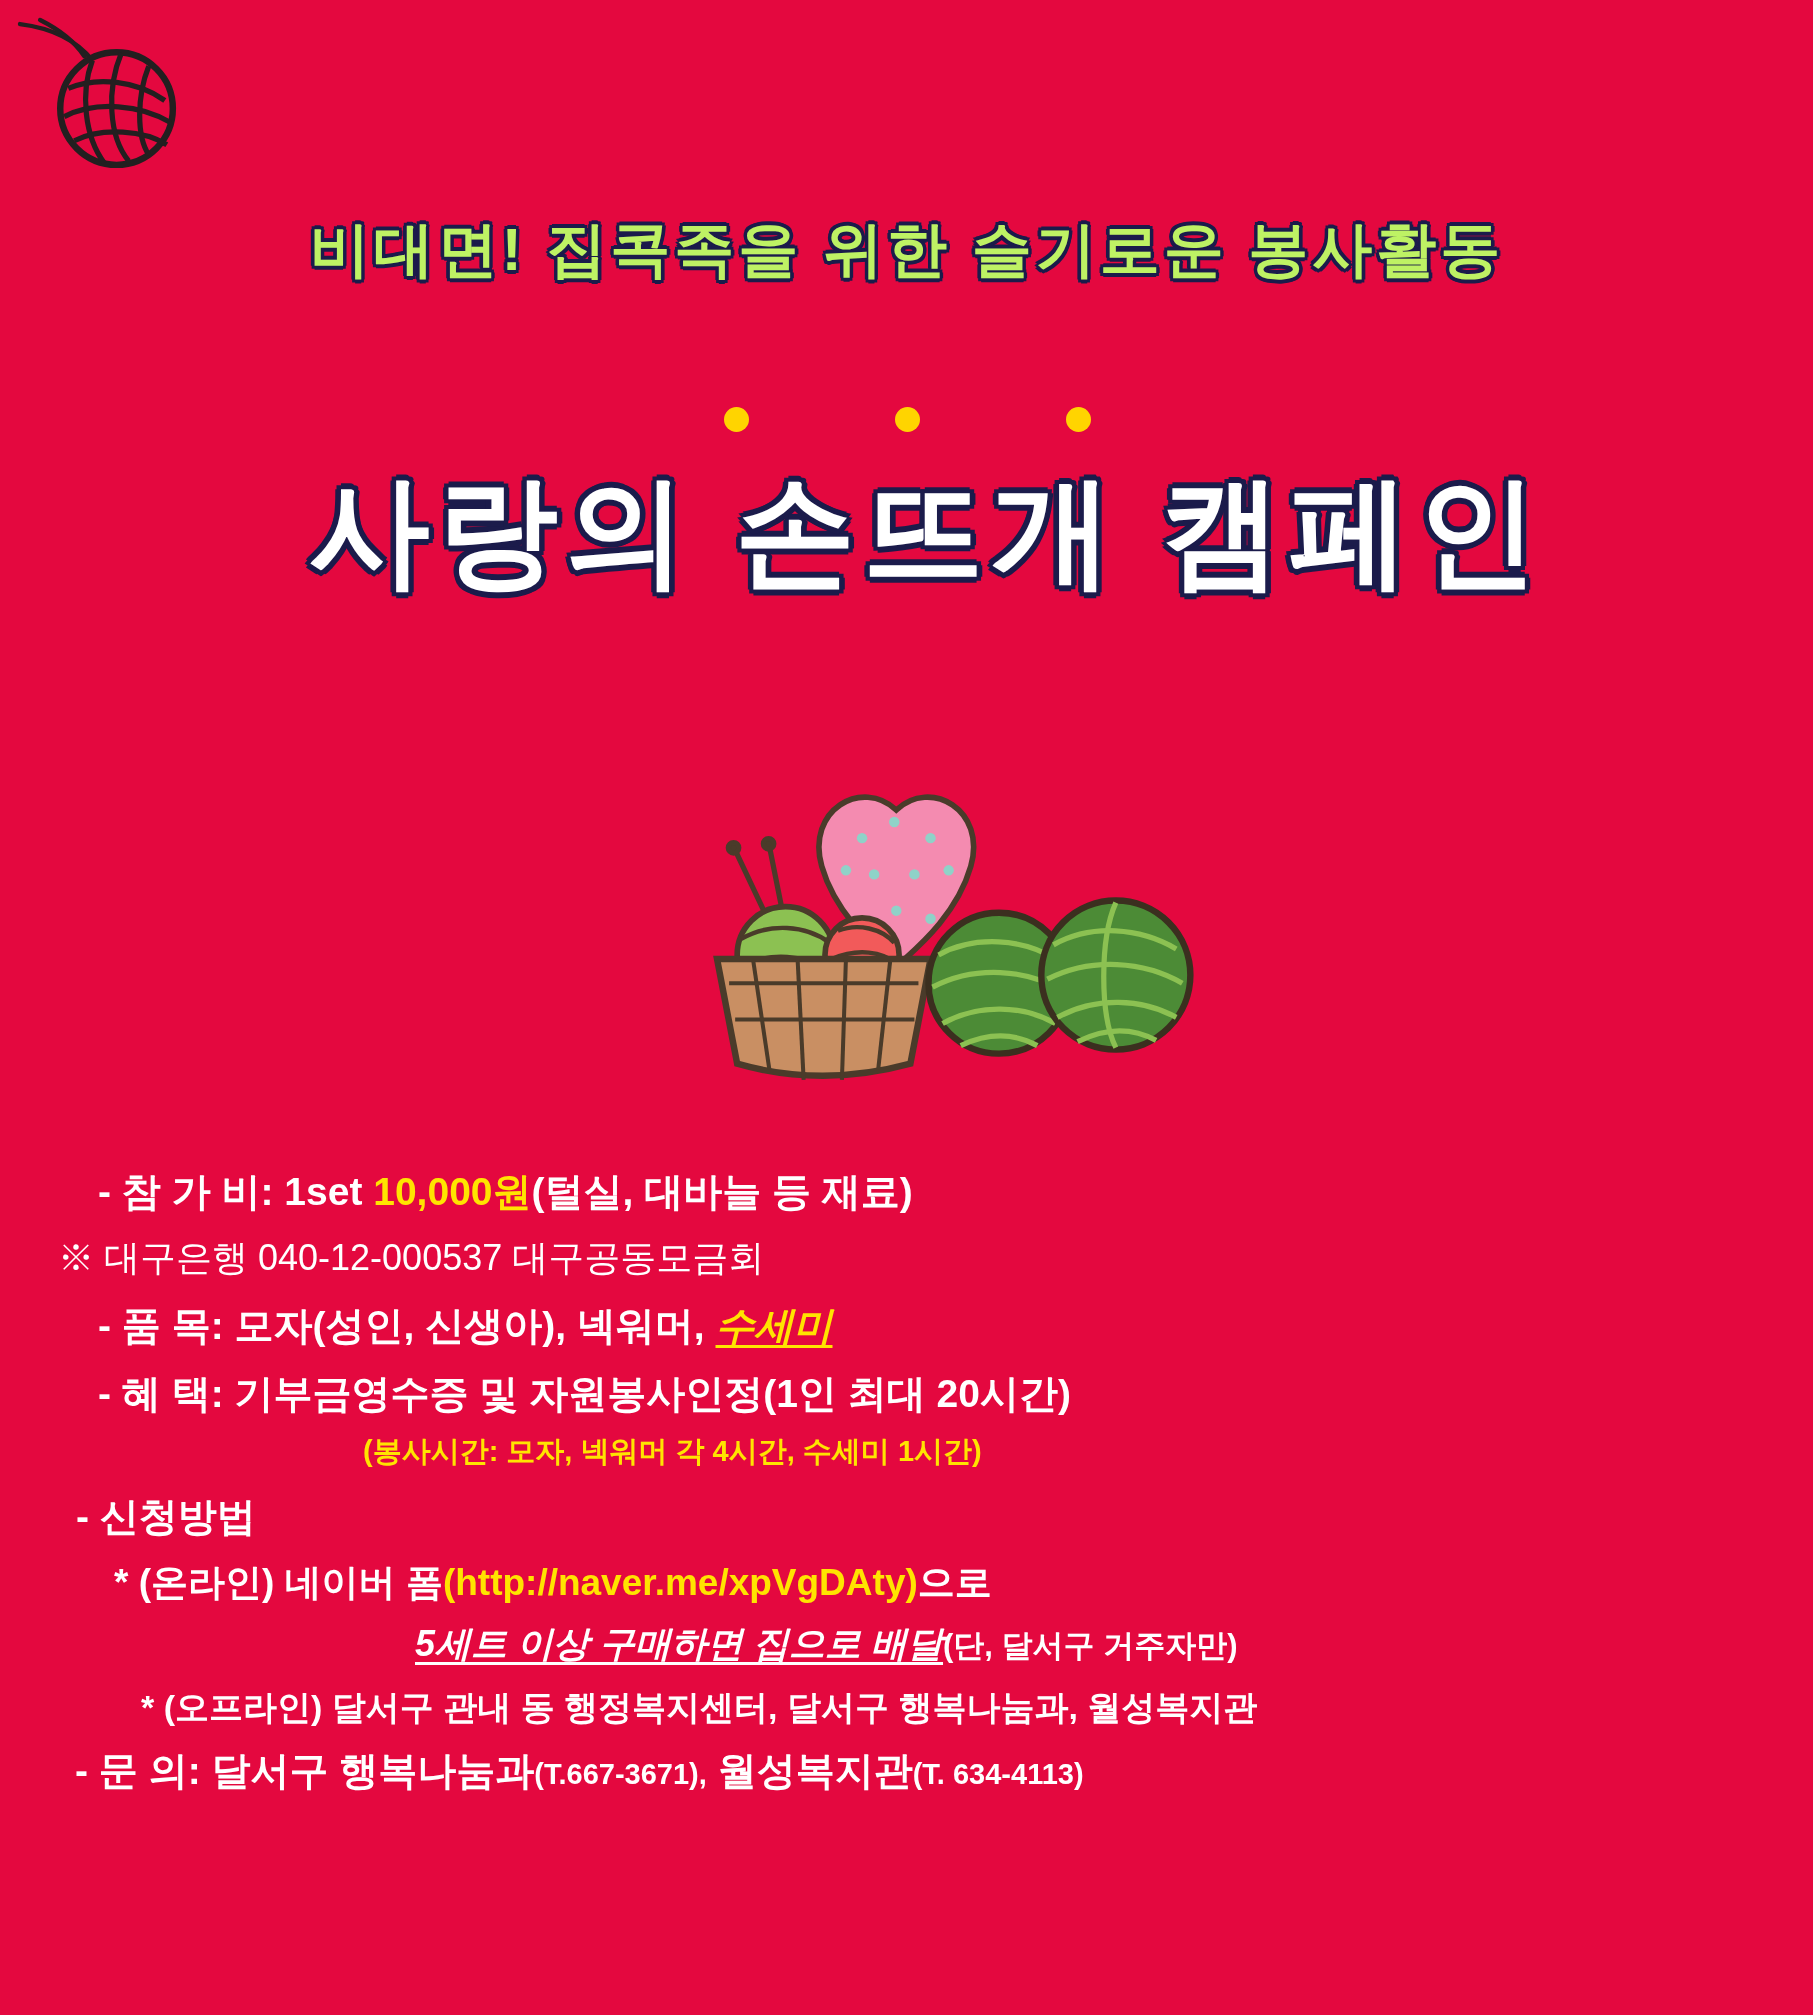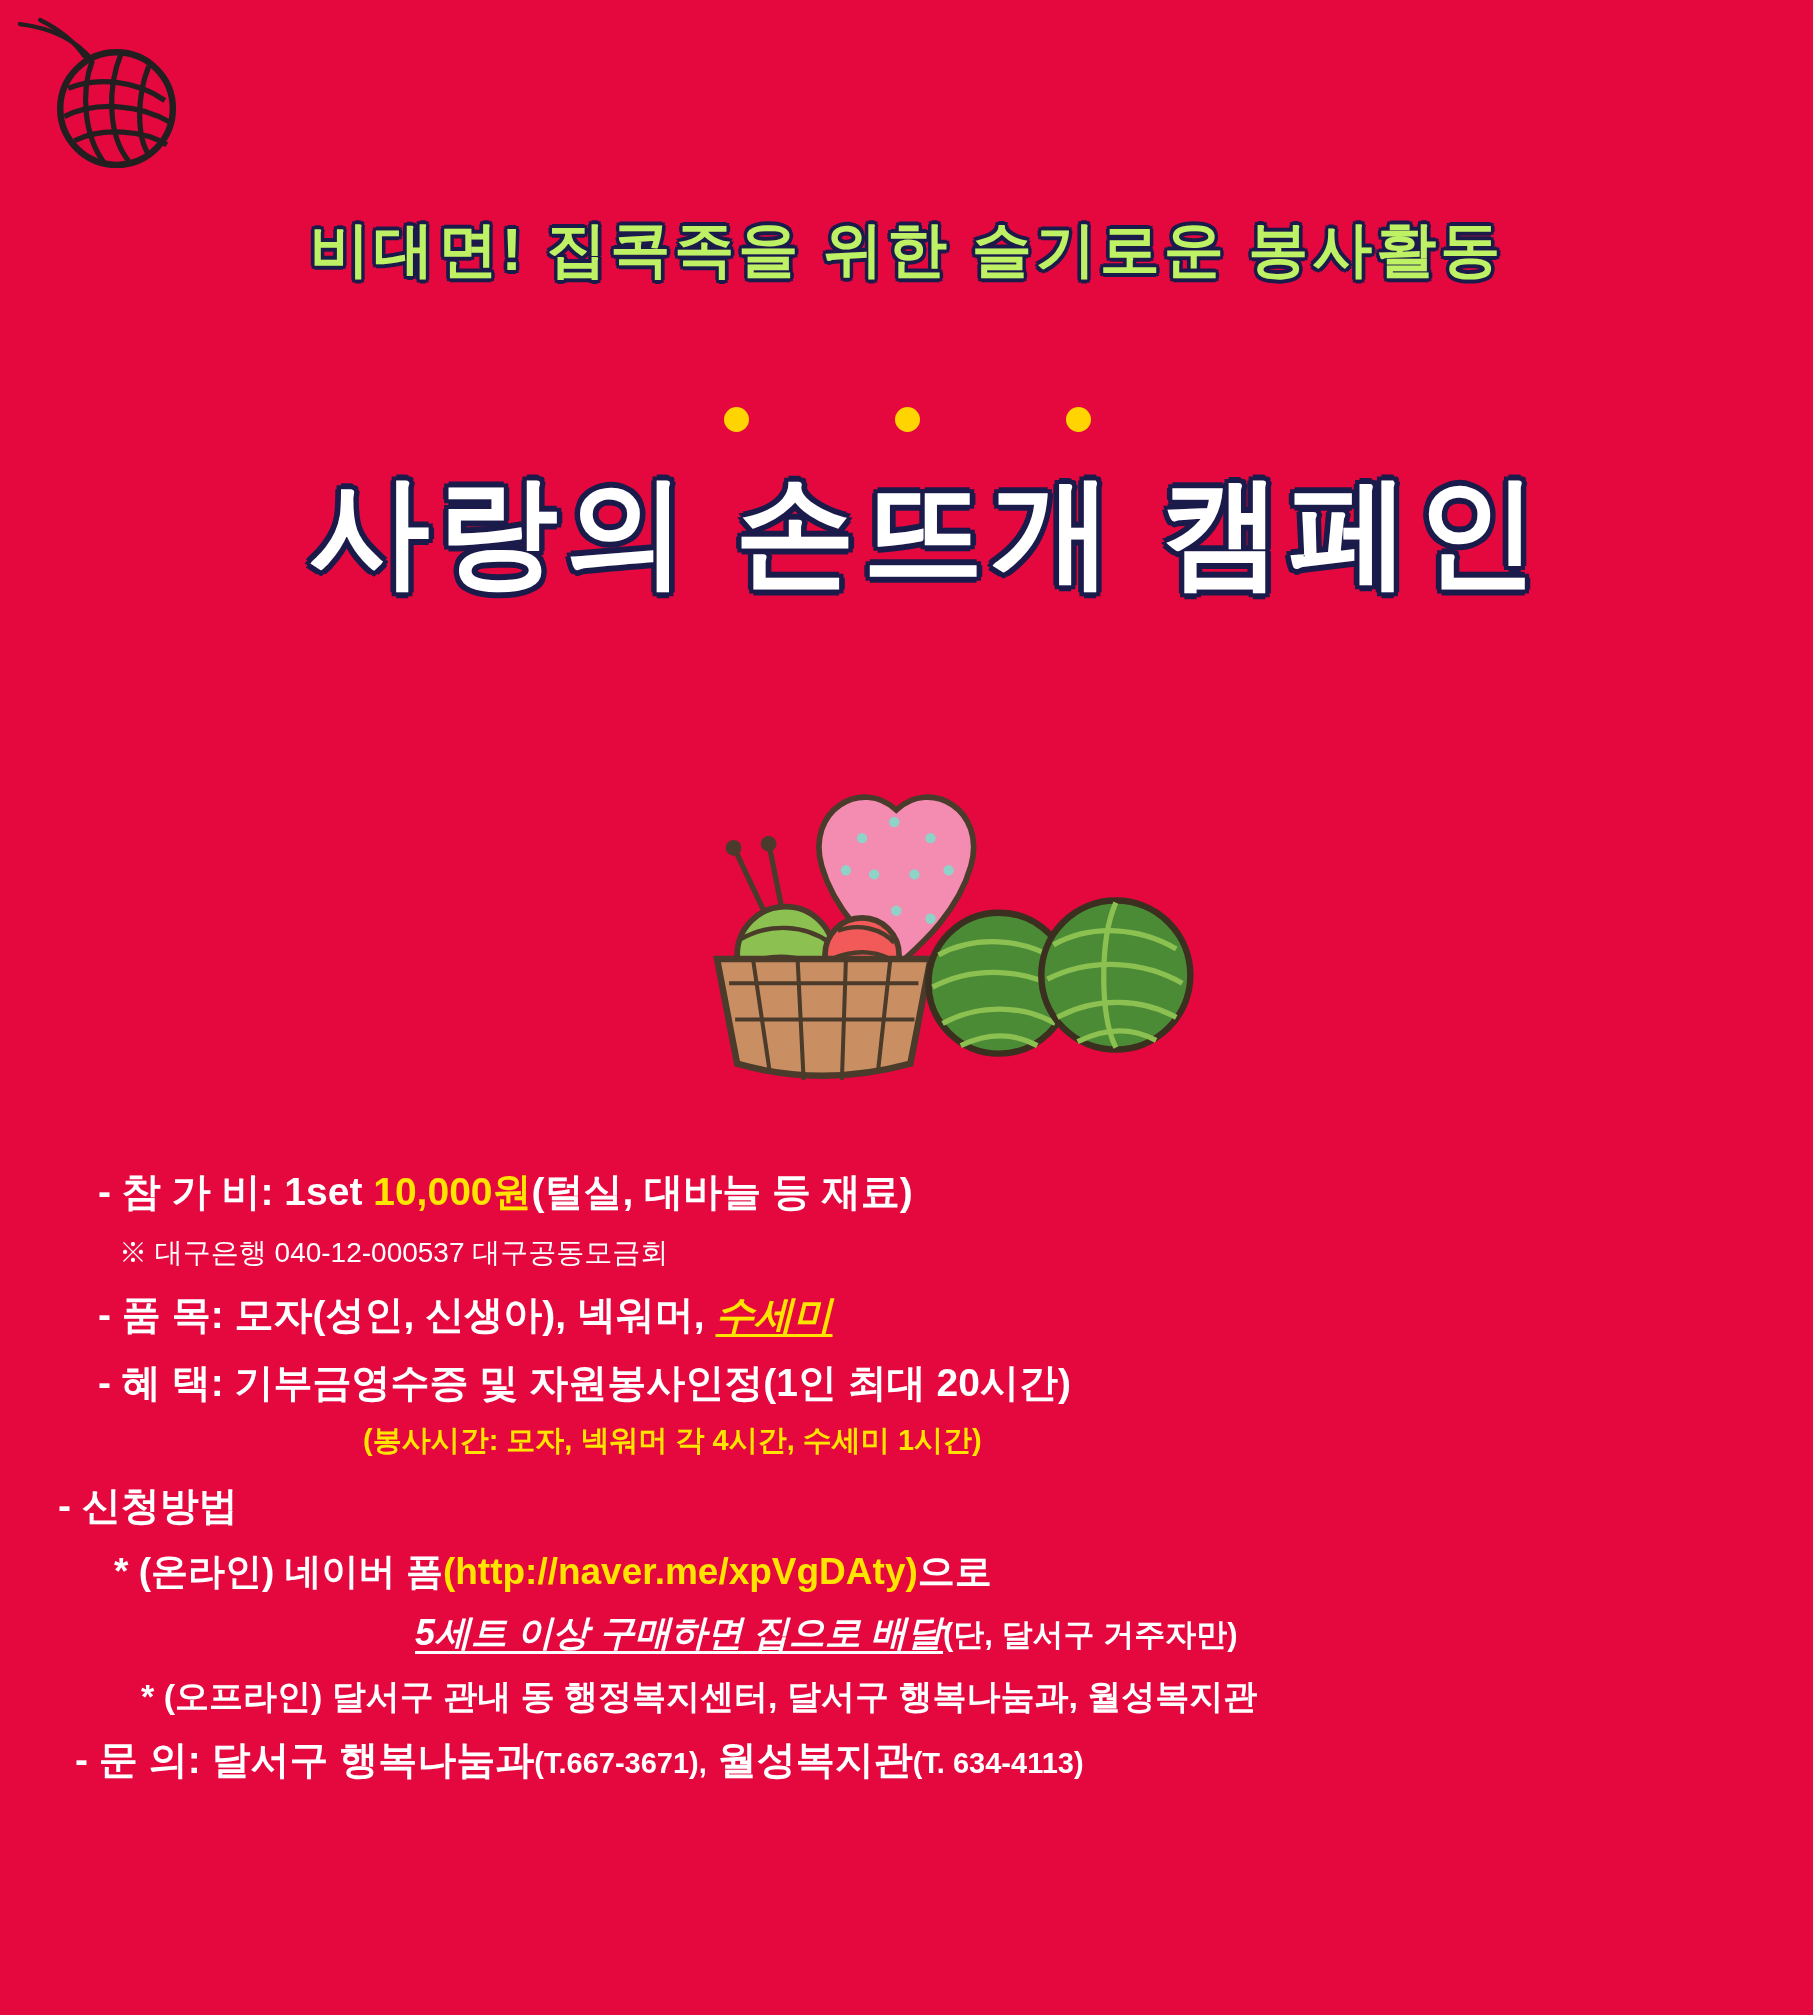--- a/index.html
+++ b/index.html
@@ -98,41 +98,41 @@
     font-size: 39px;
     font-weight: bold;
     margin: 0 0 14.5px 0;
     padding-left: 98px;
     white-space: nowrap;
   }
   .yellow { color: #ffe400; }
   .ul { text-decoration: underline; text-underline-offset: 5.6px; font-style: italic; }
 
   .note {
-    font-size: 28px;
+    font-size: 36px;
     font-weight: normal;
     margin: 0 0 16px 0;
-    padding-left: 119px;
+    padding-left: 58px;
     white-space: nowrap;
   }
 
   .sub-yellow {
     font-size: 29px;
     font-weight: bold;
     color: #ffe400;
     margin: -3.2px 0 17.7px 0;
     padding-left: 363px;
     white-space: nowrap;
   }
 
   .apply-head {
     font-size: 39px;
     font-weight: bold;
     margin: 14.5px 0 13.7px 0;
-    padding-left: 58px;
+    padding-left: 76px;
     white-space: nowrap;
   }
 
   .bullet {
     font-size: 37px;
     font-weight: bold;
     margin: 0 0 12px 0;
     padding-left: 114px;
     white-space: nowrap;
   }

